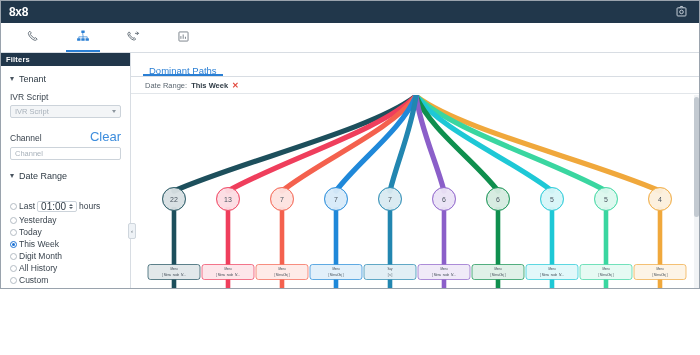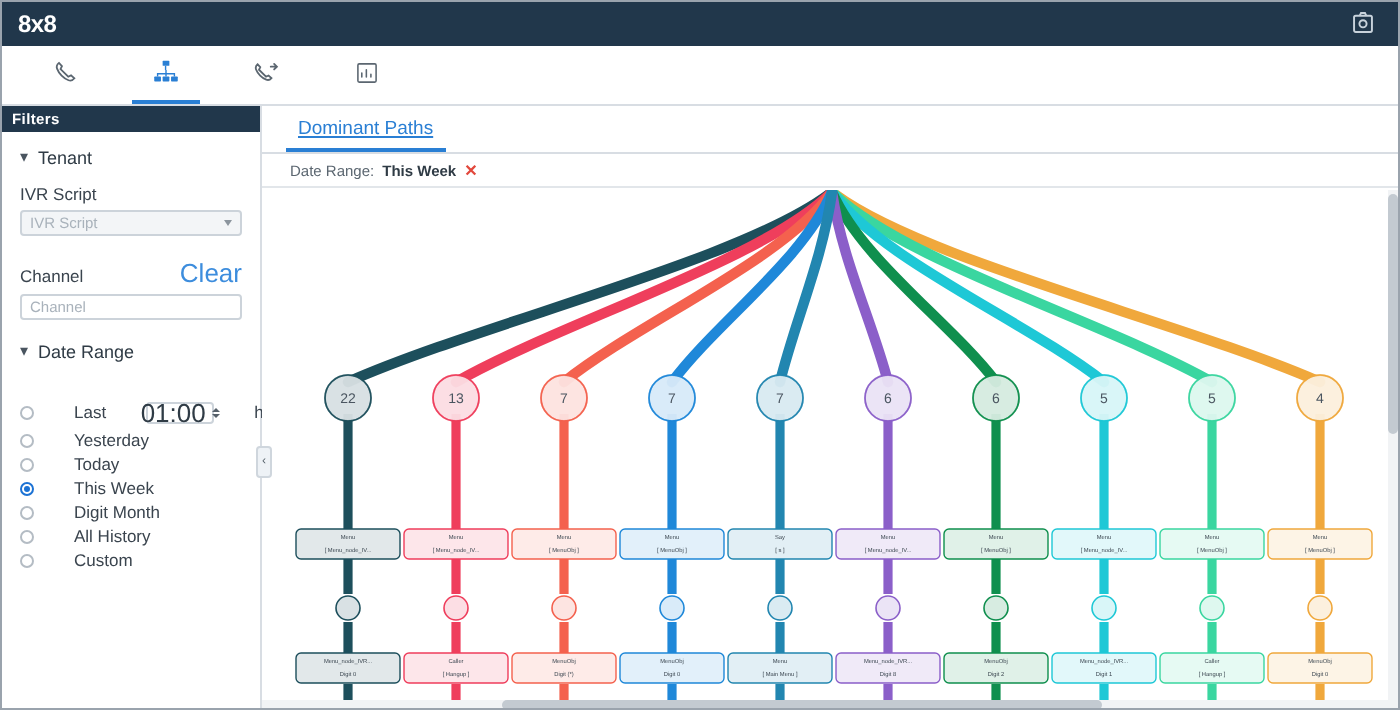--- a/index.html
+++ b/index.html
@@ -4,21 +4,21 @@
 <style>
   * { box-sizing: border-box; margin: 0; padding: 0; }
   html, body {
     width: 700px; height: 355px;
     font-family: "Liberation Sans", sans-serif;
     background: #ffffff;
     overflow: hidden;
   }
   #app {
     position: relative;
-    width: 700px; height: 355px;
+    width: 700px; height: 289px;
     border: 1px solid #9aa3ad;
     overflow: hidden;
     background: #22c55e;
   }
 
   
   .topbar {
     height: 22px;
     background: #21374b;
     display: flex;
@@ -131,39 +131,39 @@
   }
   .input-box.disabled { background: #f3f5f7; }
   .caret-sm {
     position: absolute; right: 4px; top: 4px;
     width: 0; height: 0;
     border-left: 2.5px solid transparent;
     border-right: 2.5px solid transparent;
     border-top: 3px solid #8c959e;
   }
   .radio-row {
-    display: flex; align-items: center; gap: 20px;
+    display: flex; align-items: center; gap: 2px;
     font-size: 8.5px; color: #3a444e;
     height: 12px;
   }
   .radio {
     width: 7px; height: 7px; border-radius: 50%;
     border: 1px solid #b4bcc4; background: #fff;
     flex: none; position: relative;
   }
   .radio.sel { border-color: #1c72d4; }
   .radio.sel::after {
     content: ""; position: absolute;
     left: 1px; top: 1px; width: 3px; height: 3px;
     border-radius: 50%; background: #1c72d4;
   }
   .spinner-box {
     height: 11px; min-width: 34px;
     border: 1px solid #ccd3da; border-radius: 2px;
-    font-size: 13px; color: #2f3b45;
+    font-size: 10px; color: #2f3b45;
     display: flex; align-items: center; justify-content: center;
     gap: 3px; padding: 0 3px;
   }
   .spin-arrows { display: flex; flex-direction: column; gap: 1px; }
   .spin-arrows i {
     width: 0; height: 0; display: block;
     border-left: 2px solid transparent;
     border-right: 2px solid transparent;
   }
   .spin-arrows i.up { border-bottom: 2.5px solid #56606a; }
@@ -193,24 +193,23 @@
     height: 24px;
     border-bottom: 1px solid #d8dde3;
     display: flex;
     align-items: center;
     padding-left: 16px;
   }
   .tab {
     font-size: 9.5px;
     color: #2a7fd4;
     height: 100%;
-    display: flex; align-items: center;
+    display: flex; align-items: flex-end;
     position: relative;
     padding: 0 2px;
-    text-decoration: underline;
   }
   .tab.active::after {
     content: "";
     position: absolute; left: -4px; right: -4px; bottom: 0;
     height: 2.5px; background: #2a7fd4;
   }
   .filterbar {
     height: 17px;
     border-bottom: 1px solid #e2e6ea;
     display: flex; align-items: center;

